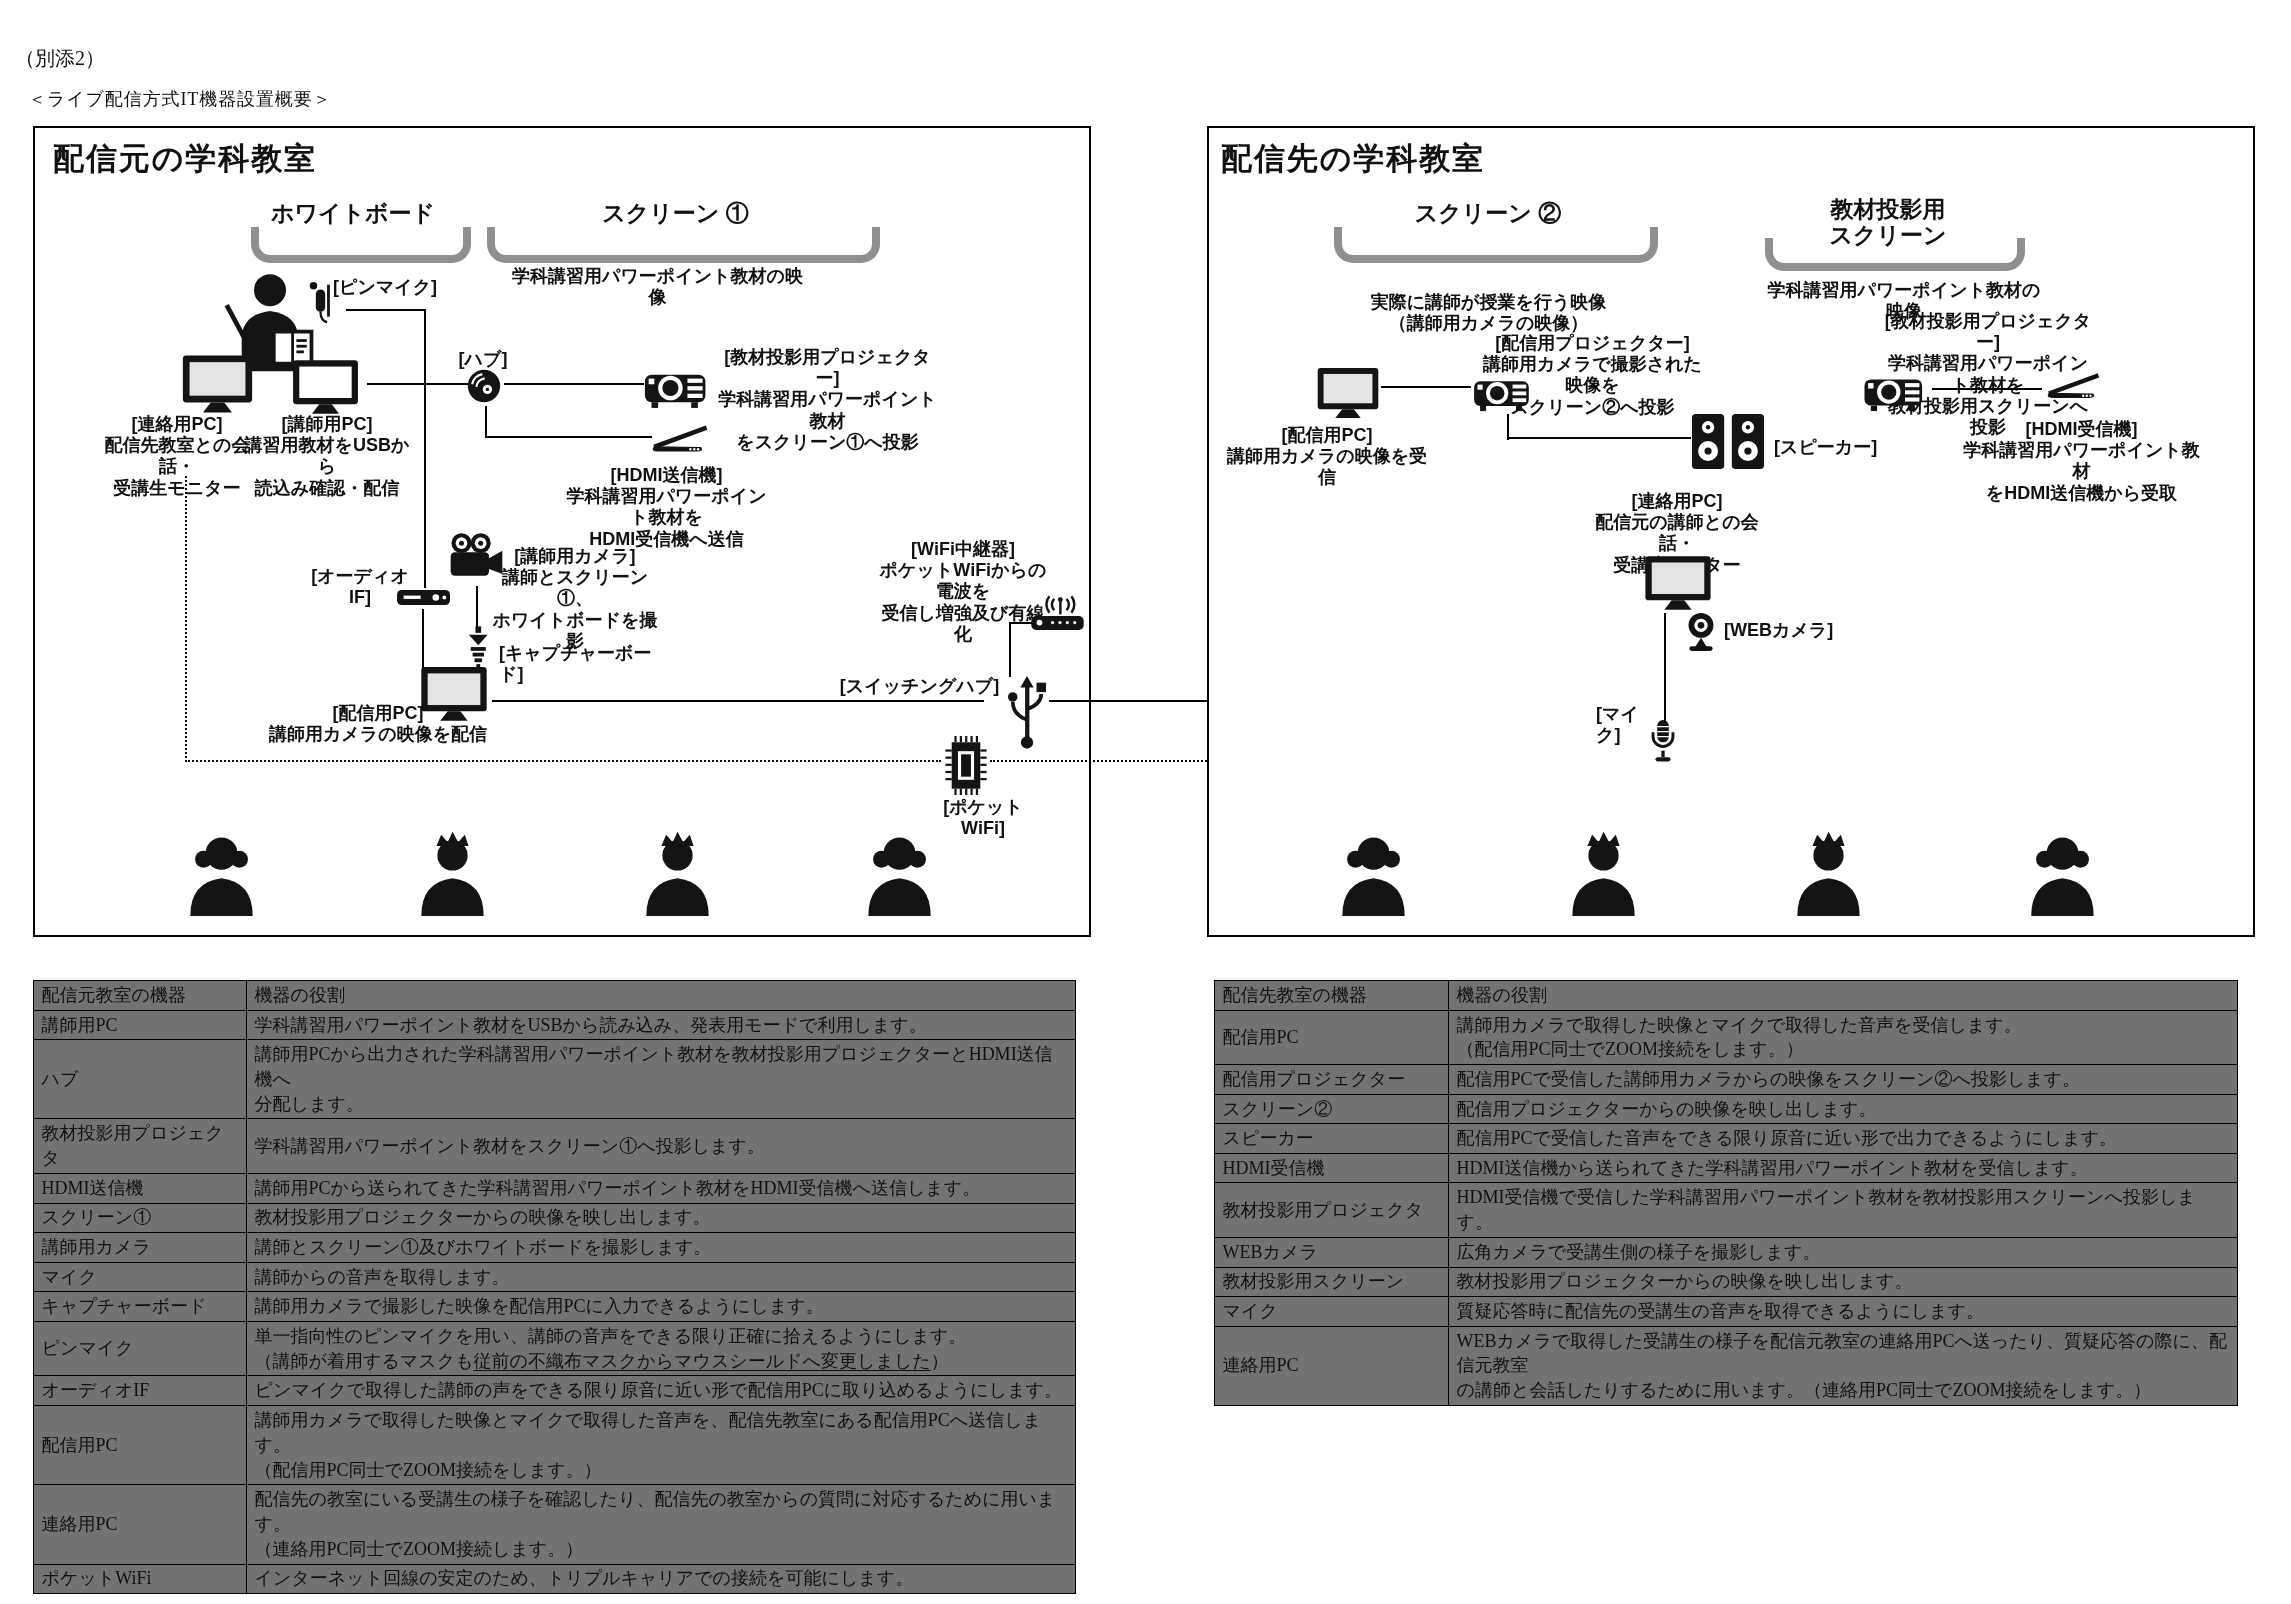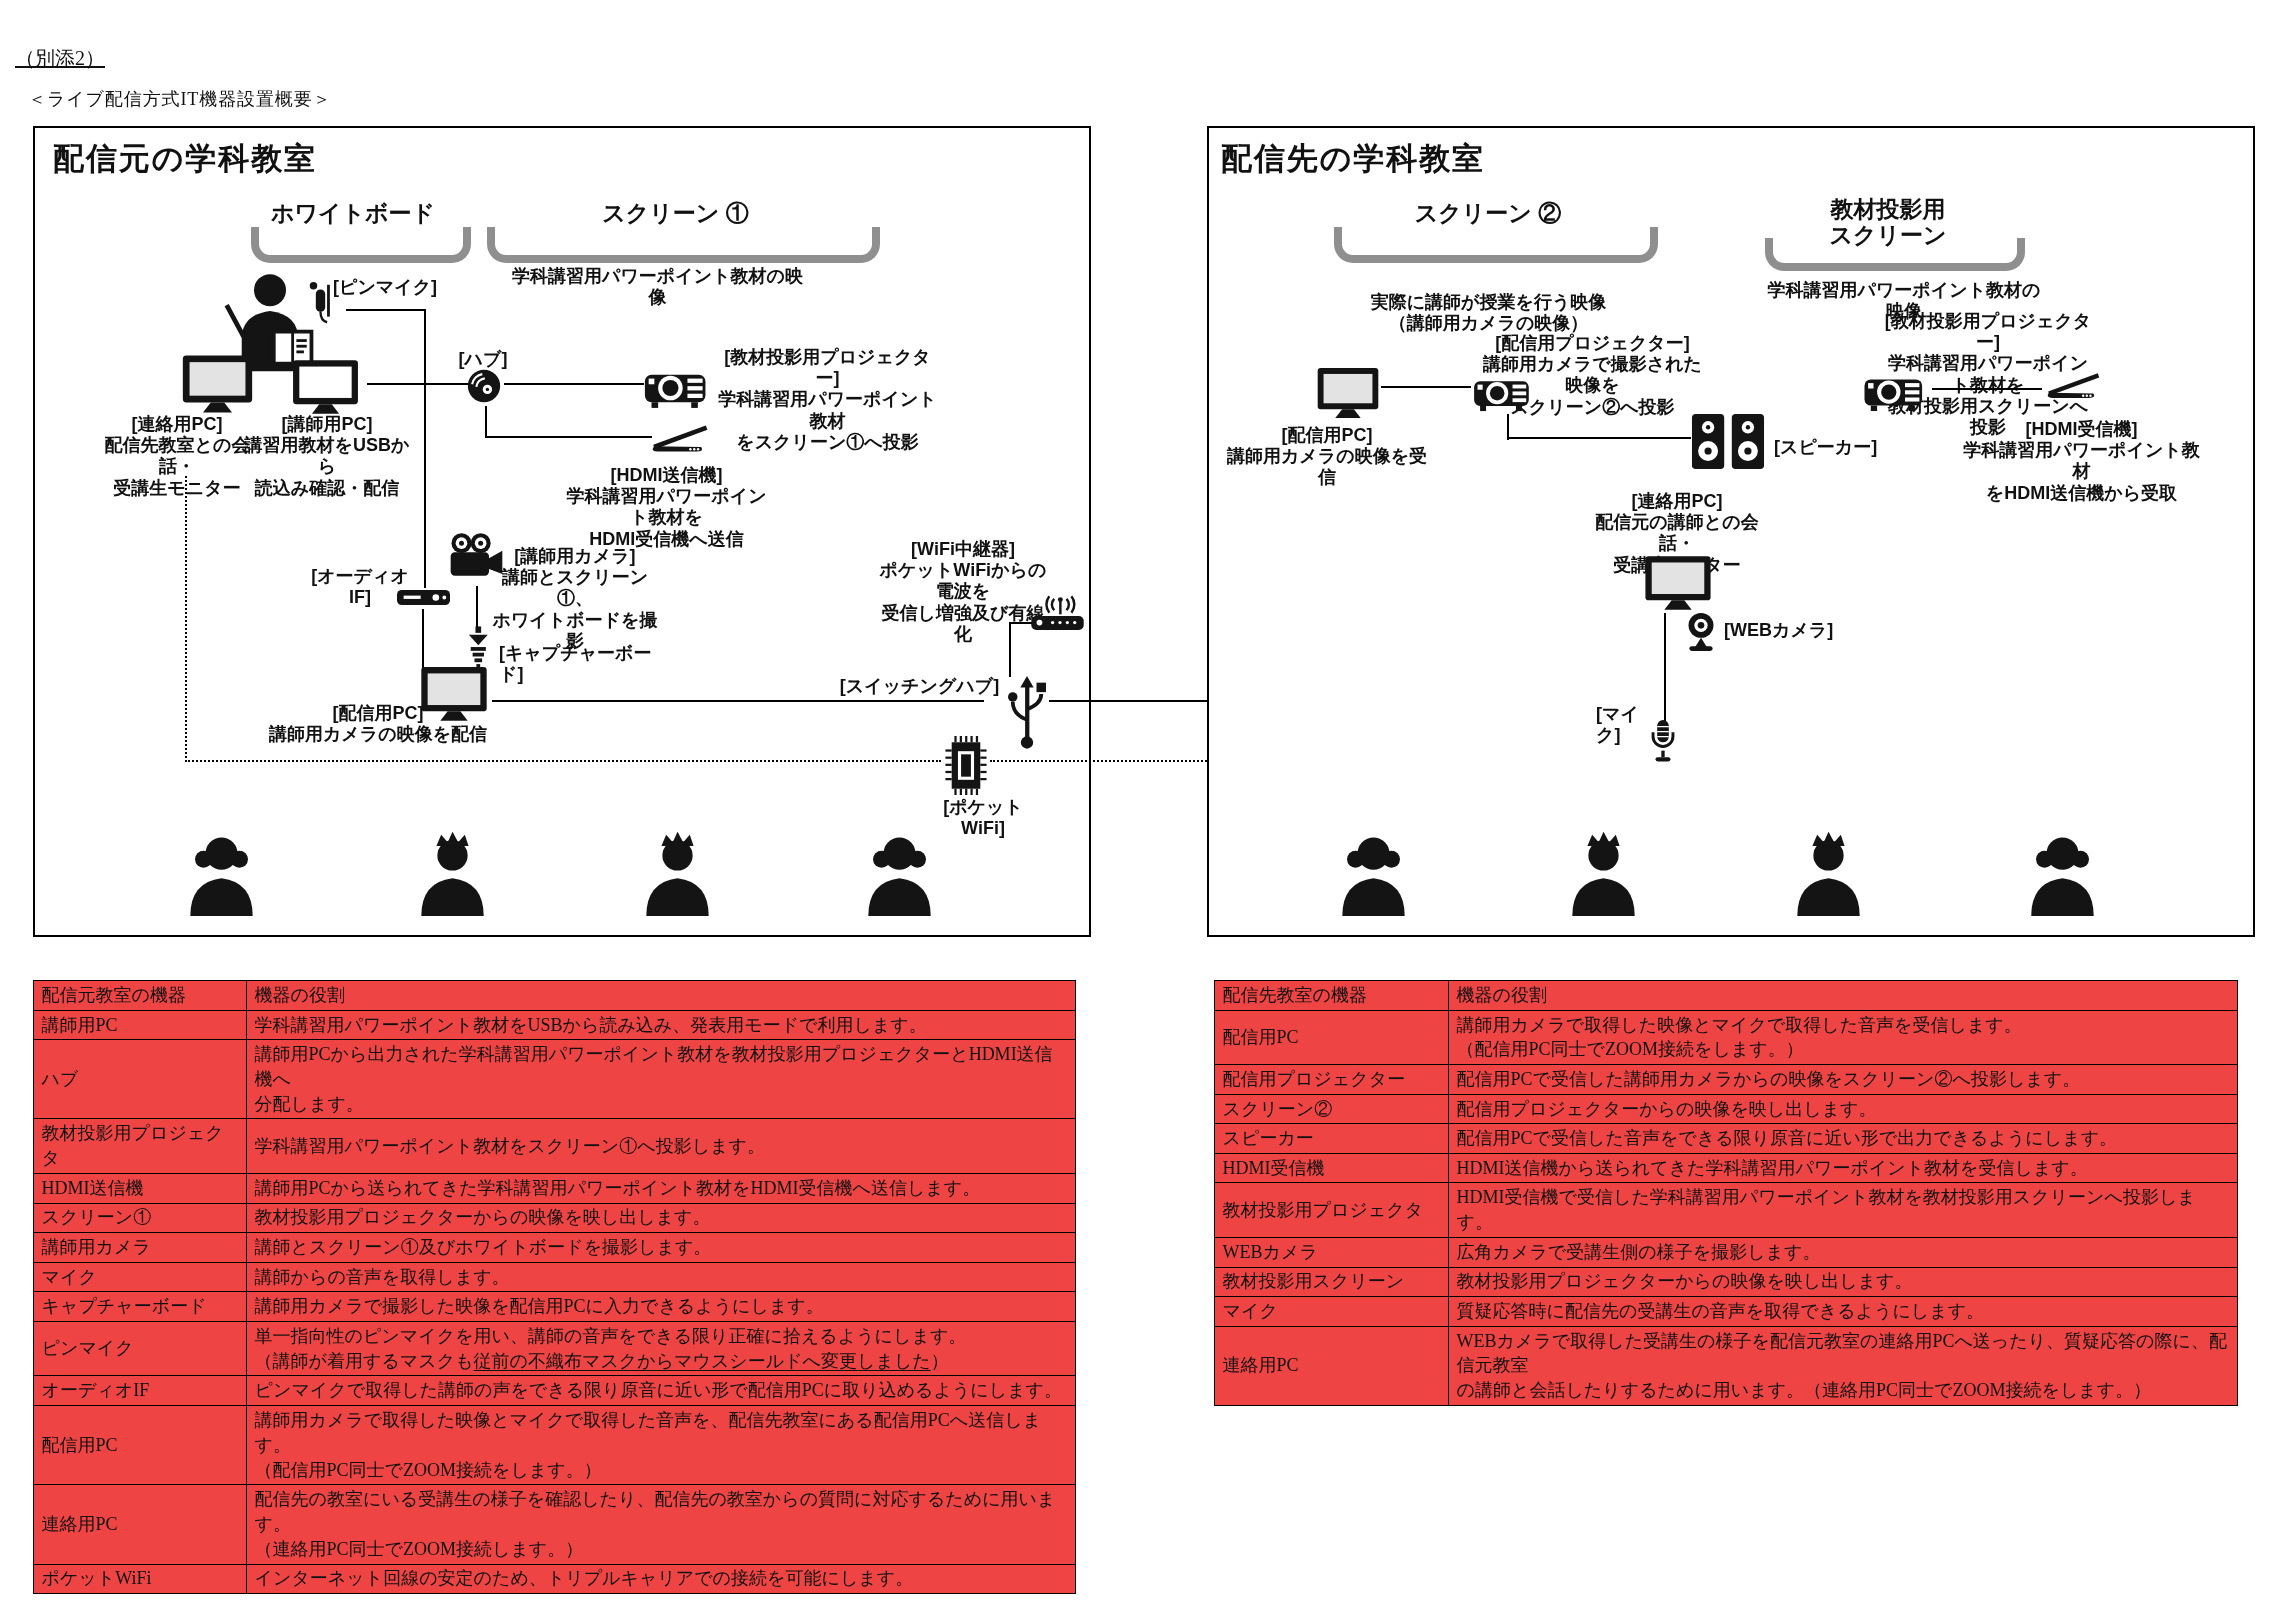--- a/index.html
+++ b/index.html
@@ -15,21 +15,21 @@
   .lbl.left{text-align:left;}
   .blabel{font-size:23px;font-weight:bold;text-align:center;white-space:pre-line;line-height:1.15;}
   .bracket{border-left:8.5px solid #8f8f8f;border-right:8.5px solid #8f8f8f;border-bottom:8.5px solid #8f8f8f;
            border-radius:0 0 19px 19px;}
   .hline{height:0;border-top:2.8px solid #000;}
   .vline{width:0;border-left:2.8px solid #000;}
   .hdot{height:0;border-top:2.8px dotted #000;}
   .vdot{width:0;border-left:2.8px dotted #000;}
   .icon{line-height:0;}
   .icon svg{width:100%;height:100%;}
-  table.spec{border-collapse:collapse;table-layout:fixed;background:#ef4444;
+  table.spec{border-collapse:collapse;table-layout:fixed;background:#737373;
              font-family:"Liberation Serif",serif;font-size:18px;line-height:1.38;}
   table.spec th,table.spec td{border:1.9px solid #000;padding:1.9px 7.6px;vertical-align:middle;
              text-align:left;font-weight:normal;white-space:pre-line;word-break:break-all;}
   .ul{text-decoration:underline;text-underline-offset:2.8px;}
 </style>
 </head>
 <body>
 
 <svg width="0" height="0" style="position:absolute">
 <defs>
@@ -189,21 +189,21 @@
   <symbol id="i-student-m" viewBox="0 0 90 92">
     <polygon points="28,18 33,6 40,14 45,3 51,14 58,6 62,18" fill="#141414"></polygon>
     <circle cx="45" cy="28" r="16" fill="#141414"></circle>
     <path d="M12 92 Q12 56 45 52 Q78 56 78 92 Z" fill="#141414"></path>
   </symbol>
 </defs>
 </svg>
 
 <div id="canvas">
 
-  <div class="abs serif doc-note" style="left:15px;top:45px;text-decoration:underline;">（別添2）</div>
+  <div class="abs serif doc-note" style="left:15px;top:45px;">（別添2）</div>
   <div class="abs serif doc-title" style="left:28px;top:87px;">＜ライブ配信方式IT機器設置概要＞</div>
 
   <div class="abs room" style="left:33px;top:126px;width:1054px;height:807px;"></div>
   <div class="abs room-title" style="left:53px;top:138px;">配信元の学科教室</div>
 
   <div class="abs blabel" style="left:251px;top:200px;width:204px;">ホワイトボード</div>
   <div class="abs bracket" style="left:251px;top:227px;width:204px;height:28px;"></div>
 
   <div class="abs blabel" style="left:487px;top:200px;width:377px;">スクリーン ①</div>
   <div class="abs bracket" style="left:487px;top:227px;width:377px;height:28px;"></div>

